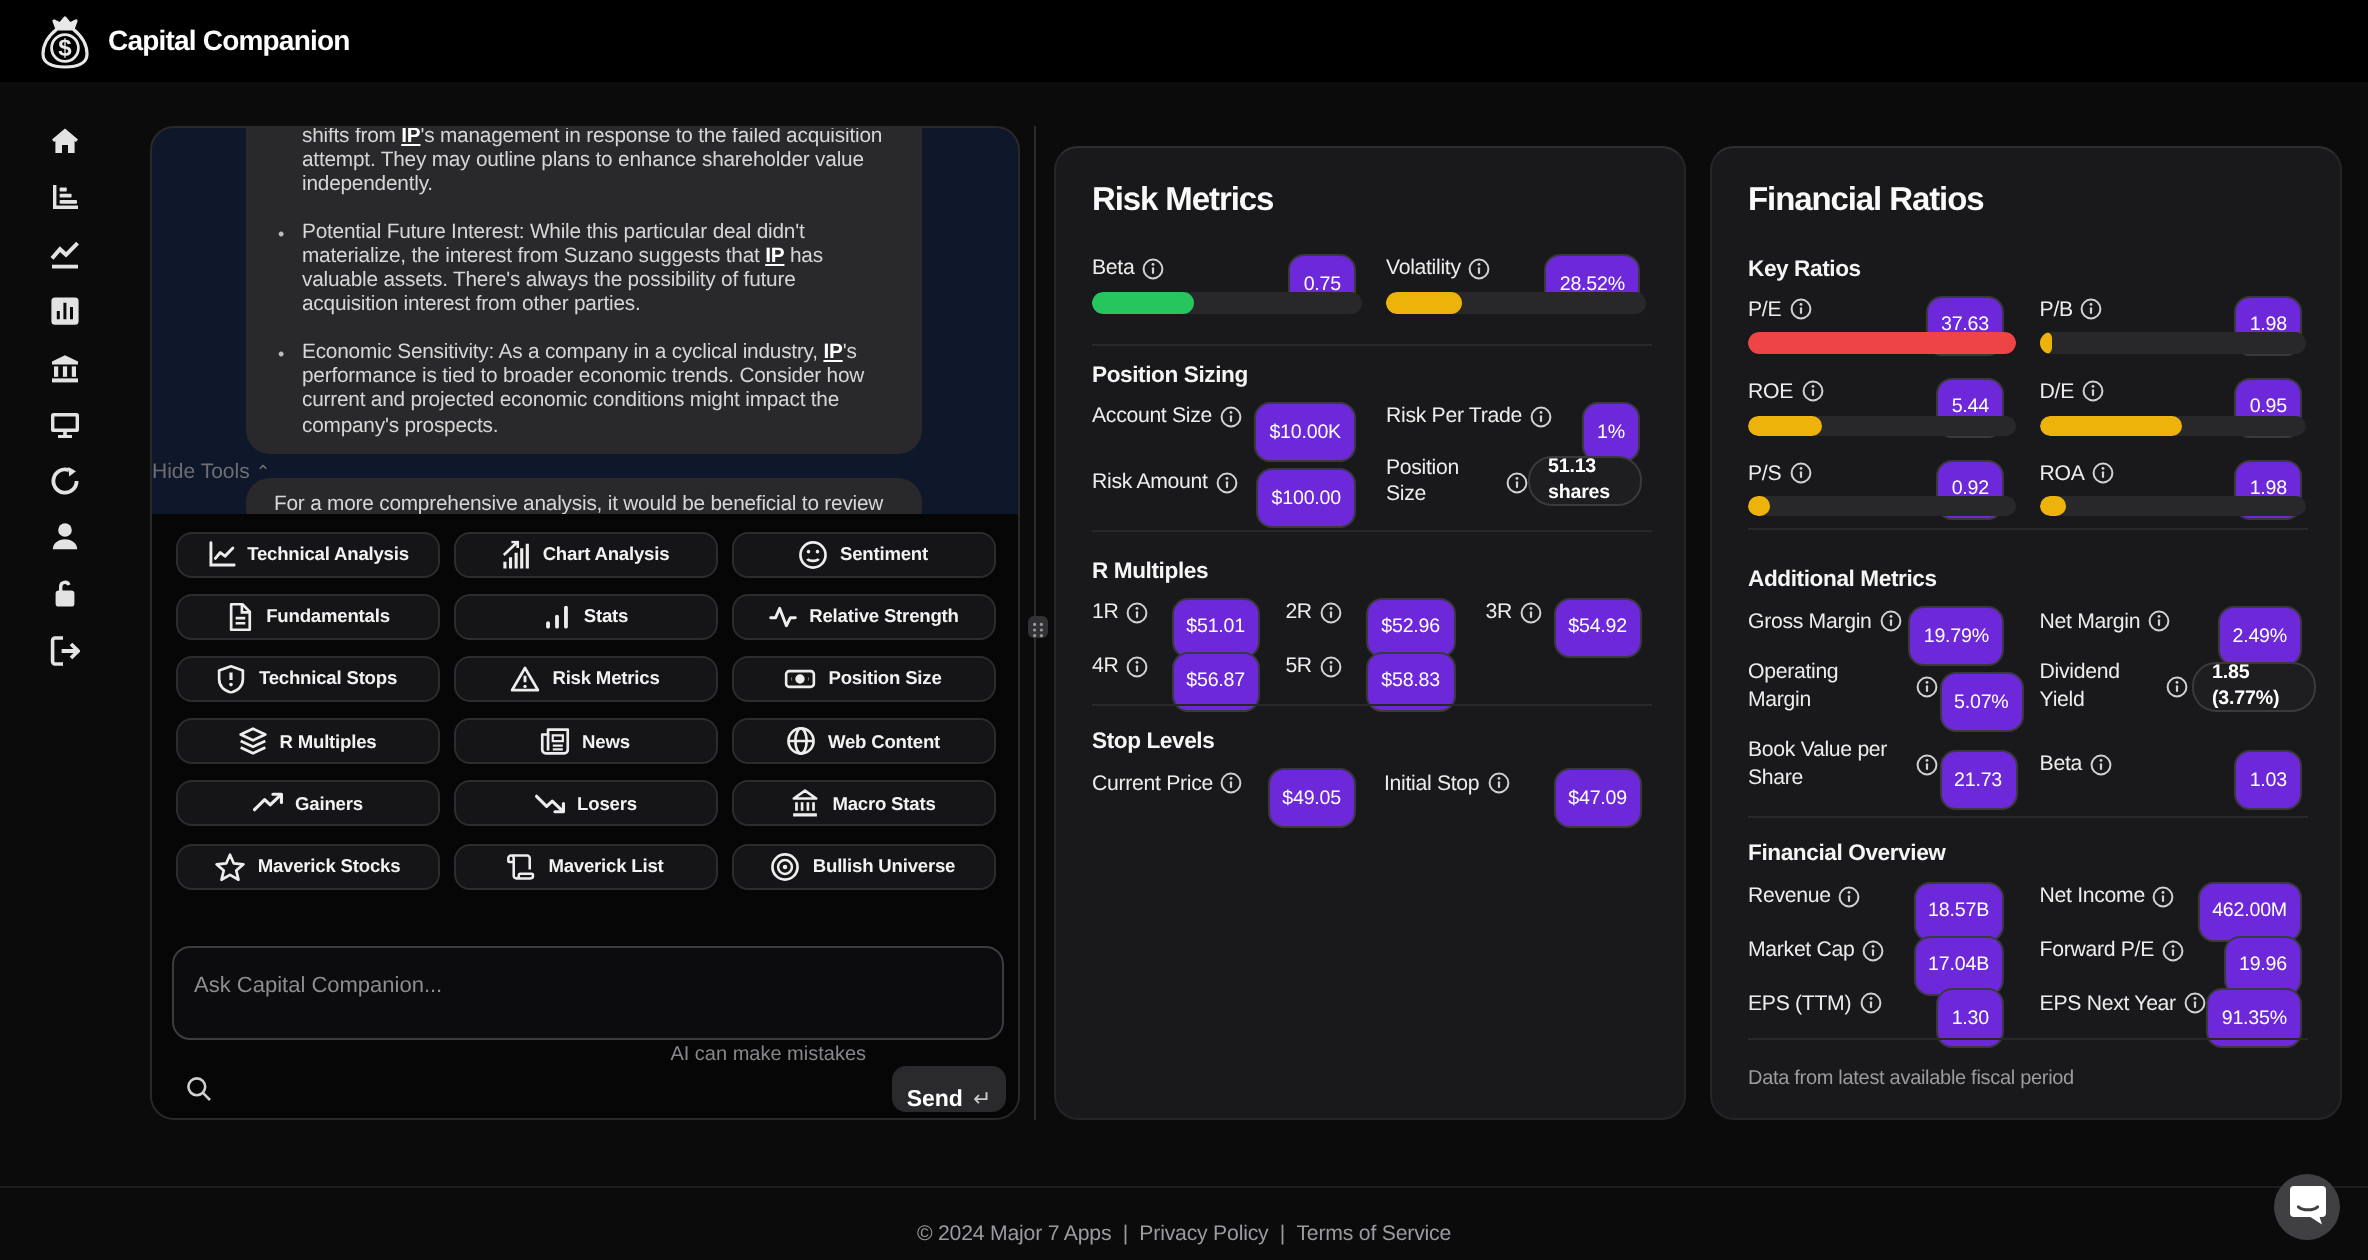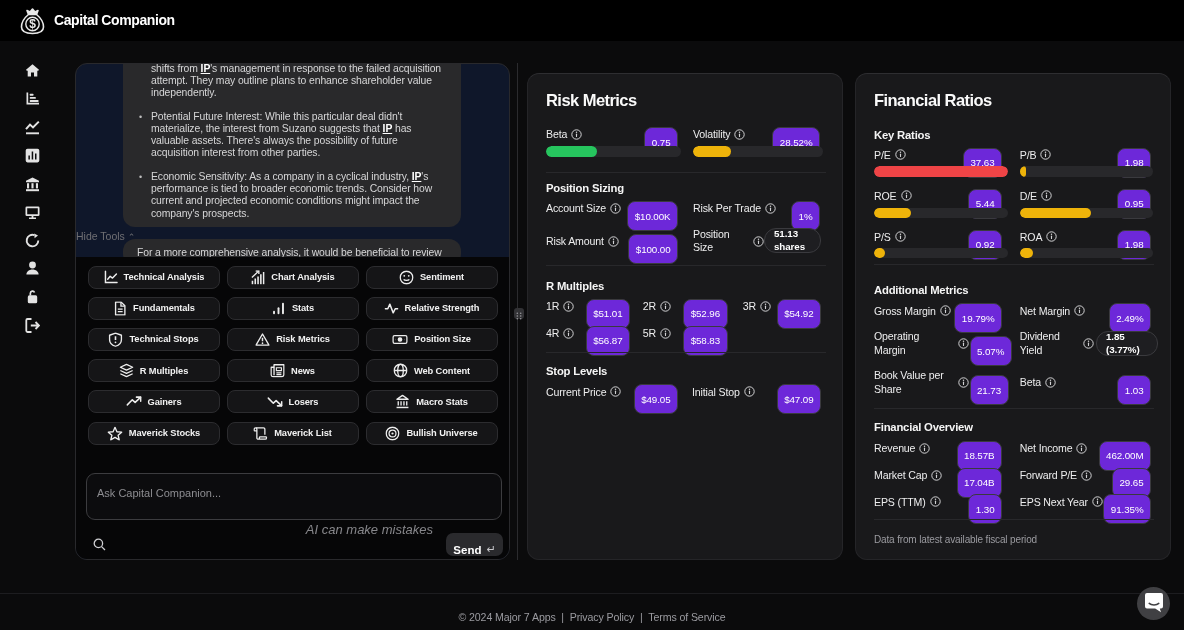--- a/index.html
+++ b/index.html
@@ -20,21 +20,21 @@
 .ip { font-weight:bold; color:#fff; text-decoration:underline; }
 #hidetools { position:absolute; left:0; top:166px; width:435px; text-align:left; color:#6f6f73; font-size:10.5px; }
 #msg2 { position:absolute; left:47px; top:174.8px; width:338px; background:#29292b; border-radius:12px; padding:8px 14px; color:#d6d6d7; font-size:10.4px; letter-spacing:-0.1px; white-space:nowrap; }
 
 #tools { position:absolute; left:0px; top:193px; width:435px; height:304px; background:#060607; }
 .tbtn { position:absolute; width:132px; height:23px; background:#151517; border:1px solid #2c2c2f; border-radius:8px; display:flex; align-items:center; justify-content:center; gap:7px; color:#f2f2f2; font-size:9.3px; font-weight:bold; letter-spacing:-0.1px; }
 .tbtn svg { flex:0 0 auto; transform:scale(1.12); }
 
 #inputbox { position:absolute; left:10px; top:409px; width:416px; height:47px; border:1px solid #3c3c3f; border-radius:9px; background:#0c0c0e; }
 #placeholder { position:absolute; left:10px; top:13px; color:#8d8d91; font-size:11px; }
-#aimistakes { position:absolute; right:76px; top:458px; color:#87878b; font-size:13px;font-style:italic; }
+#aimistakes { position:absolute; right:76px; top:458px; color:#87878b; font-size:10px; }
 #sendbtn { position:absolute; left:370px; top:469px; width:57px; height:23px; background:#2a2a2d; border-radius:7px; color:#fff; font-size:11.5px; font-weight:bold; display:flex; align-items:flex-end; justify-content:center; gap:5px; }
 #sendbtn .ret { font-weight:normal; color:#c9c9cc; font-size:11px; }
 
 #vline { position:absolute; left:516.5px; top:63px; width:1px; height:497px; background:#2b2b2e; }
 #vhandle { position:absolute; left:514px; top:307.5px; width:9.5px; height:11.5px; background:#323235; border-radius:3px; }
 
 .panel { position:absolute; top:73px; height:487px; background:#19191b; border:1px solid #252528; border-top-color:#2e2e31; border-radius:12px; }
 #panel1 { left:527px; width:316px; }
 #panel2 { left:855px; width:316px; }
 .ptitle { position:absolute; left:18px; top:17px; font-size:16.5px; font-weight:bold; color:#fafafa; letter-spacing:-0.55px; }
@@ -436,21 +436,21 @@
         <circle cx="5.5" cy="5.5" r="4.7" fill="none" stroke="#d2d2d4" stroke-width="1"></circle>
         <circle cx="5.5" cy="3.2" r="0.72" fill="#d2d2d4"></circle>
         <rect x="4.95" y="4.6" width="1.1" height="3.4" rx="0.55" fill="#d2d2d4"></rect>
       </svg></div>
   <div class="pill" style="right:168px;top:393.6px">17.04B</div>
   <div class="lbl" style="left:163.8px;top:395px">Forward P/E <svg width="11" height="11" viewBox="0 0 11 11">
         <circle cx="5.5" cy="5.5" r="4.7" fill="none" stroke="#d2d2d4" stroke-width="1"></circle>
         <circle cx="5.5" cy="3.2" r="0.72" fill="#d2d2d4"></circle>
         <rect x="4.95" y="4.6" width="1.1" height="3.4" rx="0.55" fill="#d2d2d4"></rect>
       </svg></div>
-  <div class="pill" style="right:19px;top:393.6px">29.65</div>
+  <div class="pill" style="right:19px;top:393.6px">19.96</div>
   <div class="lbl" style="left:18px;top:421.5px">EPS (TTM) <svg width="11" height="11" viewBox="0 0 11 11">
         <circle cx="5.5" cy="5.5" r="4.7" fill="none" stroke="#d2d2d4" stroke-width="1"></circle>
         <circle cx="5.5" cy="3.2" r="0.72" fill="#d2d2d4"></circle>
         <rect x="4.95" y="4.6" width="1.1" height="3.4" rx="0.55" fill="#d2d2d4"></rect>
       </svg></div>
   <div class="pill" style="right:168px;top:420.2px">1.30</div>
   <div class="lbl" style="left:163.8px;top:421.5px">EPS Next Year <svg width="11" height="11" viewBox="0 0 11 11">
         <circle cx="5.5" cy="5.5" r="4.7" fill="none" stroke="#d2d2d4" stroke-width="1"></circle>
         <circle cx="5.5" cy="3.2" r="0.72" fill="#d2d2d4"></circle>
         <rect x="4.95" y="4.6" width="1.1" height="3.4" rx="0.55" fill="#d2d2d4"></rect>

